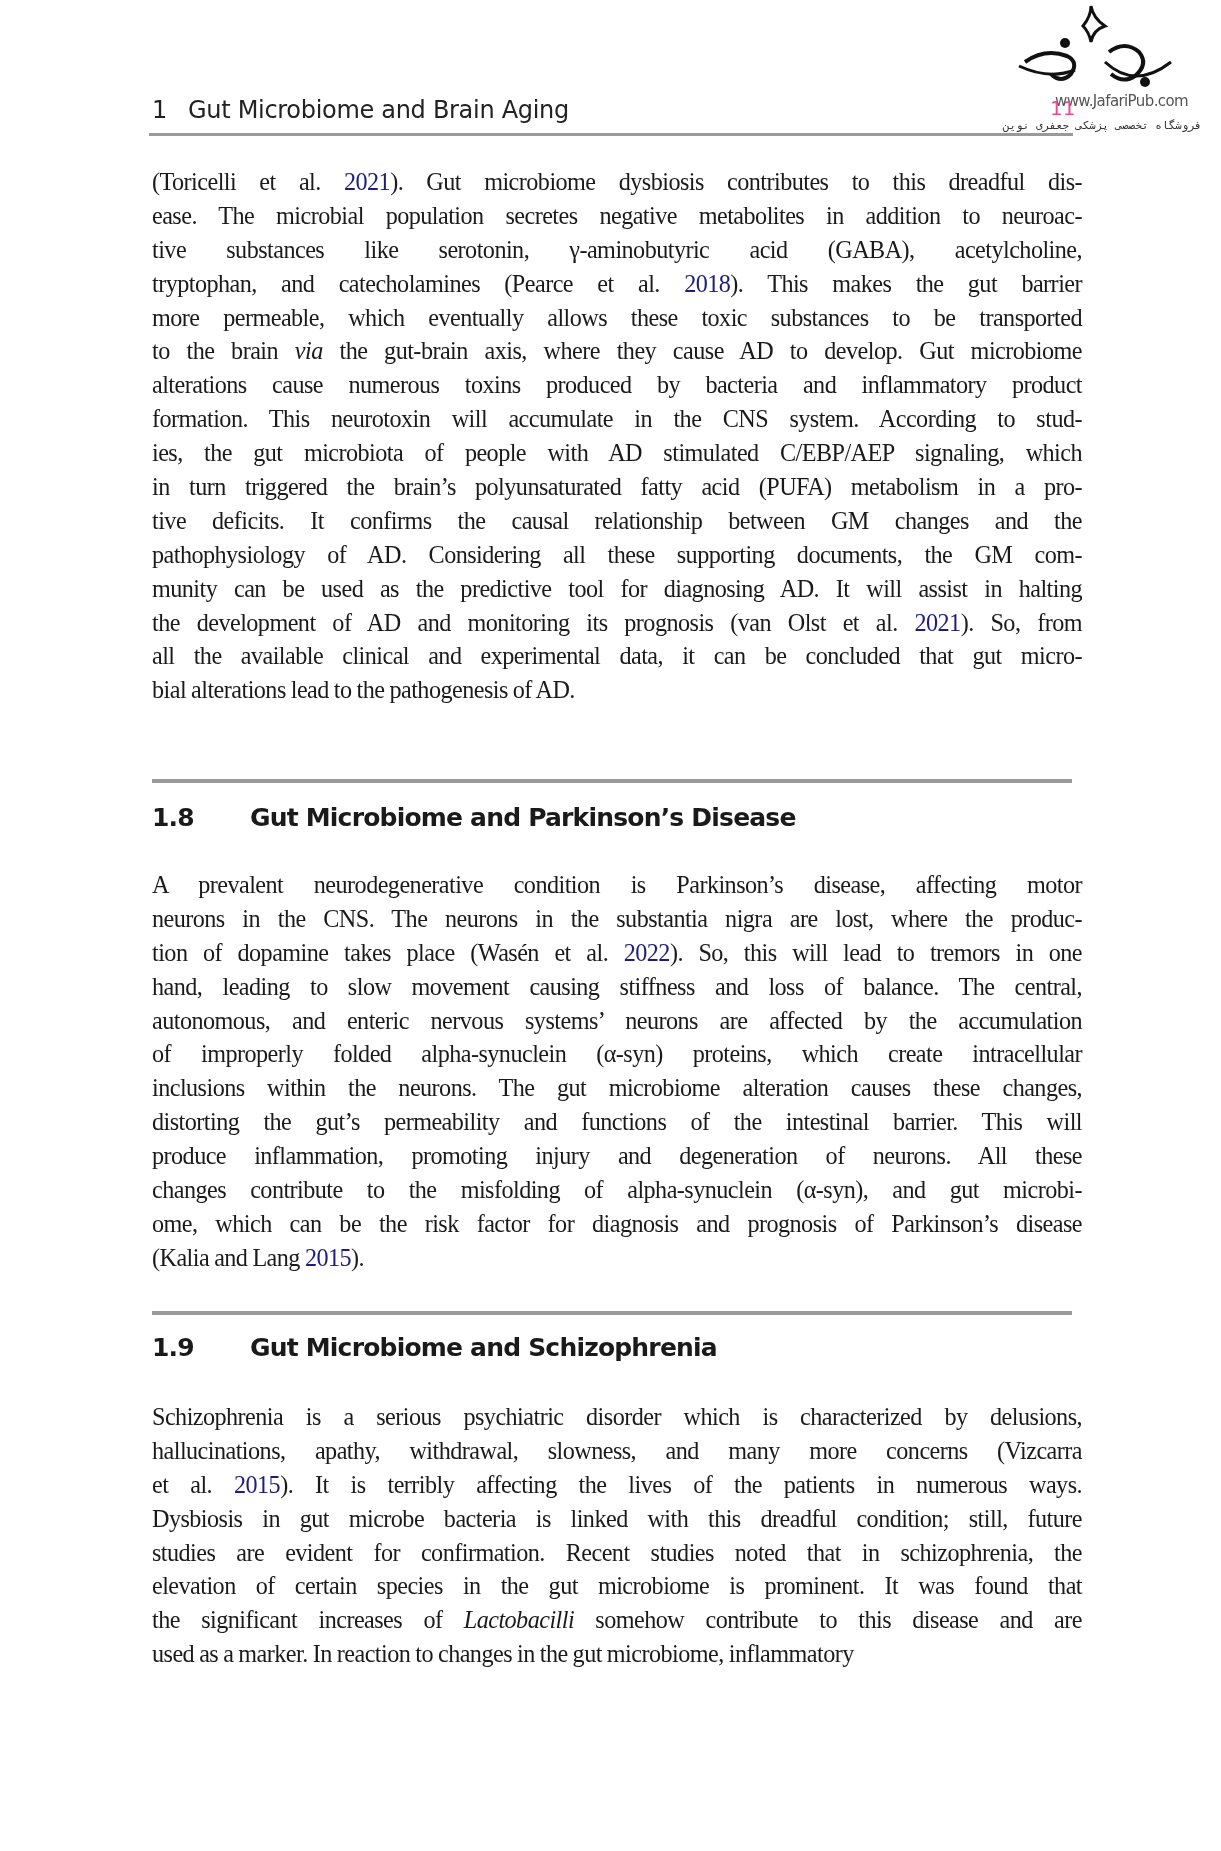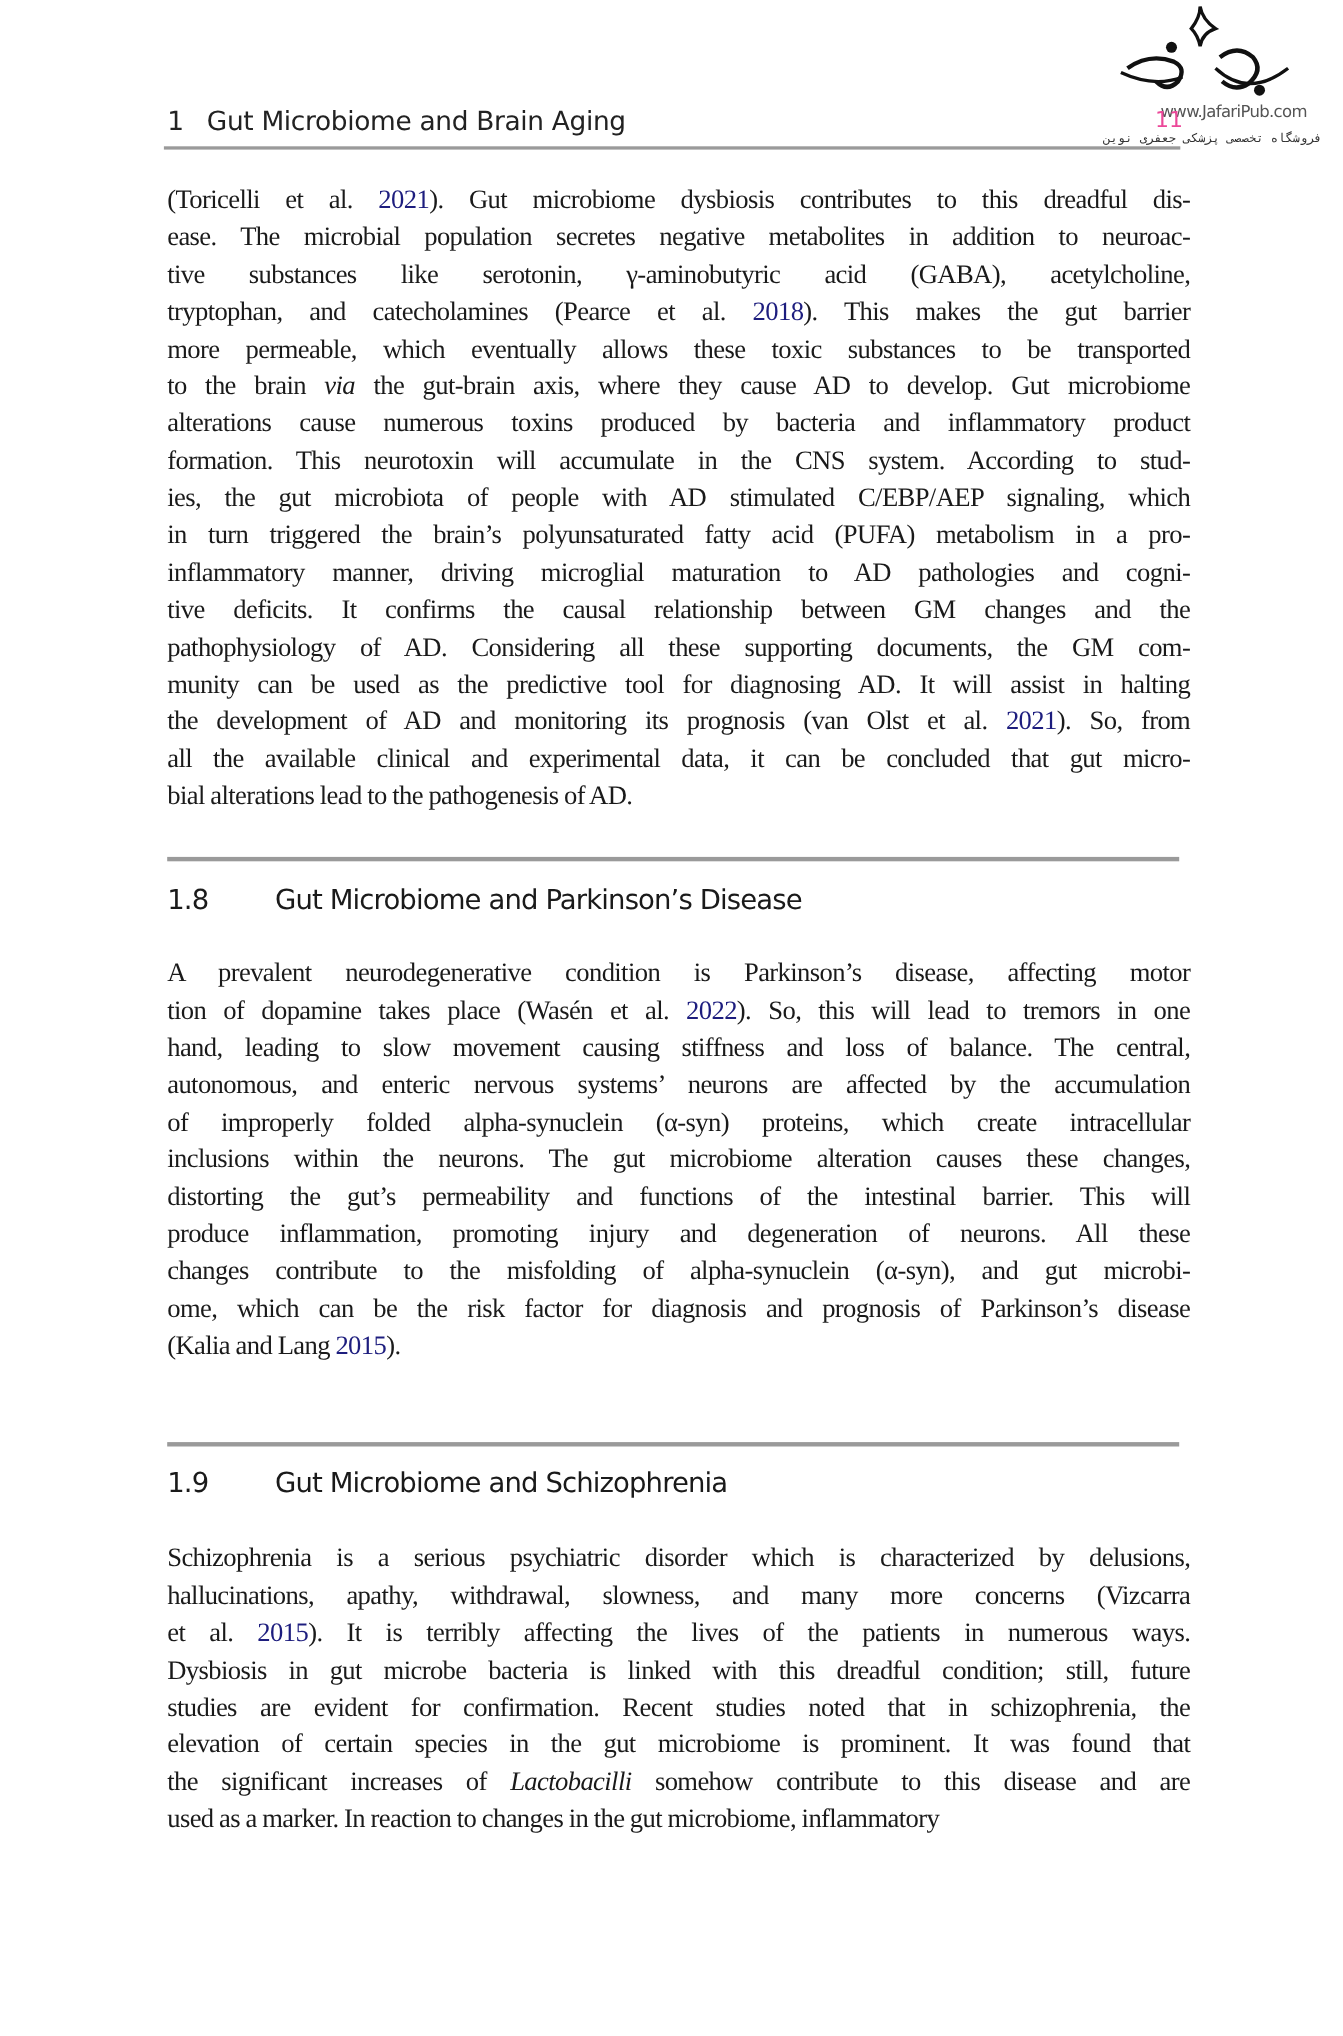--- a/index.html
+++ b/index.html
@@ -34,21 +34,21 @@
     height: 33.9px; color: #1a1a1a; text-align: justify; text-align-last: justify;
     white-space: nowrap; overflow: visible; letter-spacing: -0.55px; word-spacing: -0.5px;
   }
   .line.last { text-align-last: left; }
   .cite { color: #1d1d7e; }
   .it { font-style: italic; }
 
   .sec-rule { position: absolute; left: 152px; width: 920px; height: 4px; background: #9a9a9a; }
   .sec-head {
     position: absolute; left: 152px; font-family: "DejaVu Sans", sans-serif;
-    font-weight: normal; font-size: 25px; color: #1a1a1a; letter-spacing: -0.8px;
+    font-weight: bold; font-size: 25px; color: #1a1a1a; letter-spacing: -0.8px;
   }
   .sec-head .num { display: inline-block; width: 98px; }
 </style>
 </head>
 <body>
 
 <div class="page">
 
   <svg class="watermark" viewBox="0 0 180 140">
     <path d="M78 26 Q86 16 86 6 Q88 18 100 26 Q88 30 86 42 Q84 32 78 26 Z" fill="none" stroke="#111" stroke-width="3"></path>
@@ -72,35 +72,35 @@
       <div class="line"><span>(Toricelli et al. </span><span class="cite">2021</span><span>). Gut microbiome dysbiosis contributes to this dreadful dis-</span></div>
       <div class="line"><span>ease. The microbial population secretes negative metabolites in addition to neuroac-</span></div>
       <div class="line"><span>tive substances like serotonin, γ-aminobutyric acid (GABA), acetylcholine,</span></div>
       <div class="line"><span>tryptophan, and catecholamines (Pearce et al. </span><span class="cite">2018</span><span>). This makes the gut barrier</span></div>
       <div class="line"><span>more permeable, which eventually allows these toxic substances to be transported</span></div>
       <div class="line"><span>to the brain </span><span class="it">via</span><span> the gut-brain axis, where they cause AD to develop. Gut microbiome</span></div>
       <div class="line"><span>alterations cause numerous toxins produced by bacteria and inflammatory product</span></div>
       <div class="line"><span>formation. This neurotoxin will accumulate in the CNS system. According to stud-</span></div>
       <div class="line"><span>ies, the gut microbiota of people with AD stimulated C/EBP/AEP signaling, which</span></div>
       <div class="line"><span>in turn triggered the brain’s polyunsaturated fatty acid (PUFA) metabolism in a pro-</span></div>
-      <div class="line"><span>inflammatory manner, driving microglial maturation to AD pathologies and cogni-</span></div>
       <div class="line"><span>tive deficits. It confirms the causal relationship between GM changes and the</span></div>
       <div class="line"><span>pathophysiology of AD. Considering all these supporting documents, the GM com-</span></div>
       <div class="line"><span>munity can be used as the predictive tool for diagnosing AD. It will assist in halting</span></div>
       <div class="line"><span>the development of AD and monitoring its prognosis (van Olst et al. </span><span class="cite">2021</span><span>). So, from</span></div>
       <div class="line"><span>all the available clinical and experimental data, it can be concluded that gut micro-</span></div>
       <div class="line last"><span>bial alterations lead to the pathogenesis of AD.</span></div>
     </div>
 
   <div class="sec-rule" style="top:779px;"></div>
   <div class="sec-head" style="top:803px;">
     <span class="num">1.8</span><span>Gut Microbiome and Parkinson’s Disease</span>
   </div>
   <div class="body-block" style="top:868px;">
       <div class="line"><span>A prevalent neurodegenerative condition is Parkinson’s disease, affecting motor</span></div>
+      <div class="line"><span>neurons in the CNS. The neurons in the substantia nigra are lost, where the produc-</span></div>
       <div class="line"><span>tion of dopamine takes place (Wasén et al. </span><span class="cite">2022</span><span>). So, this will lead to tremors in one</span></div>
       <div class="line"><span>hand, leading to slow movement causing stiffness and loss of balance. The central,</span></div>
       <div class="line"><span>autonomous, and enteric nervous systems’ neurons are affected by the accumulation</span></div>
       <div class="line"><span>of improperly folded alpha-synuclein (α-syn) proteins, which create intracellular</span></div>
       <div class="line"><span>inclusions within the neurons. The gut microbiome alteration causes these changes,</span></div>
       <div class="line"><span>distorting the gut’s permeability and functions of the intestinal barrier. This will</span></div>
       <div class="line"><span>produce inflammation, promoting injury and degeneration of neurons. All these</span></div>
       <div class="line"><span>changes contribute to the misfolding of alpha-synuclein (α-syn), and gut microbi-</span></div>
       <div class="line"><span>ome, which can be the risk factor for diagnosis and prognosis of Parkinson’s disease</span></div>
       <div class="line last"><span>(Kalia and Lang </span><span class="cite">2015</span><span>).</span></div>

